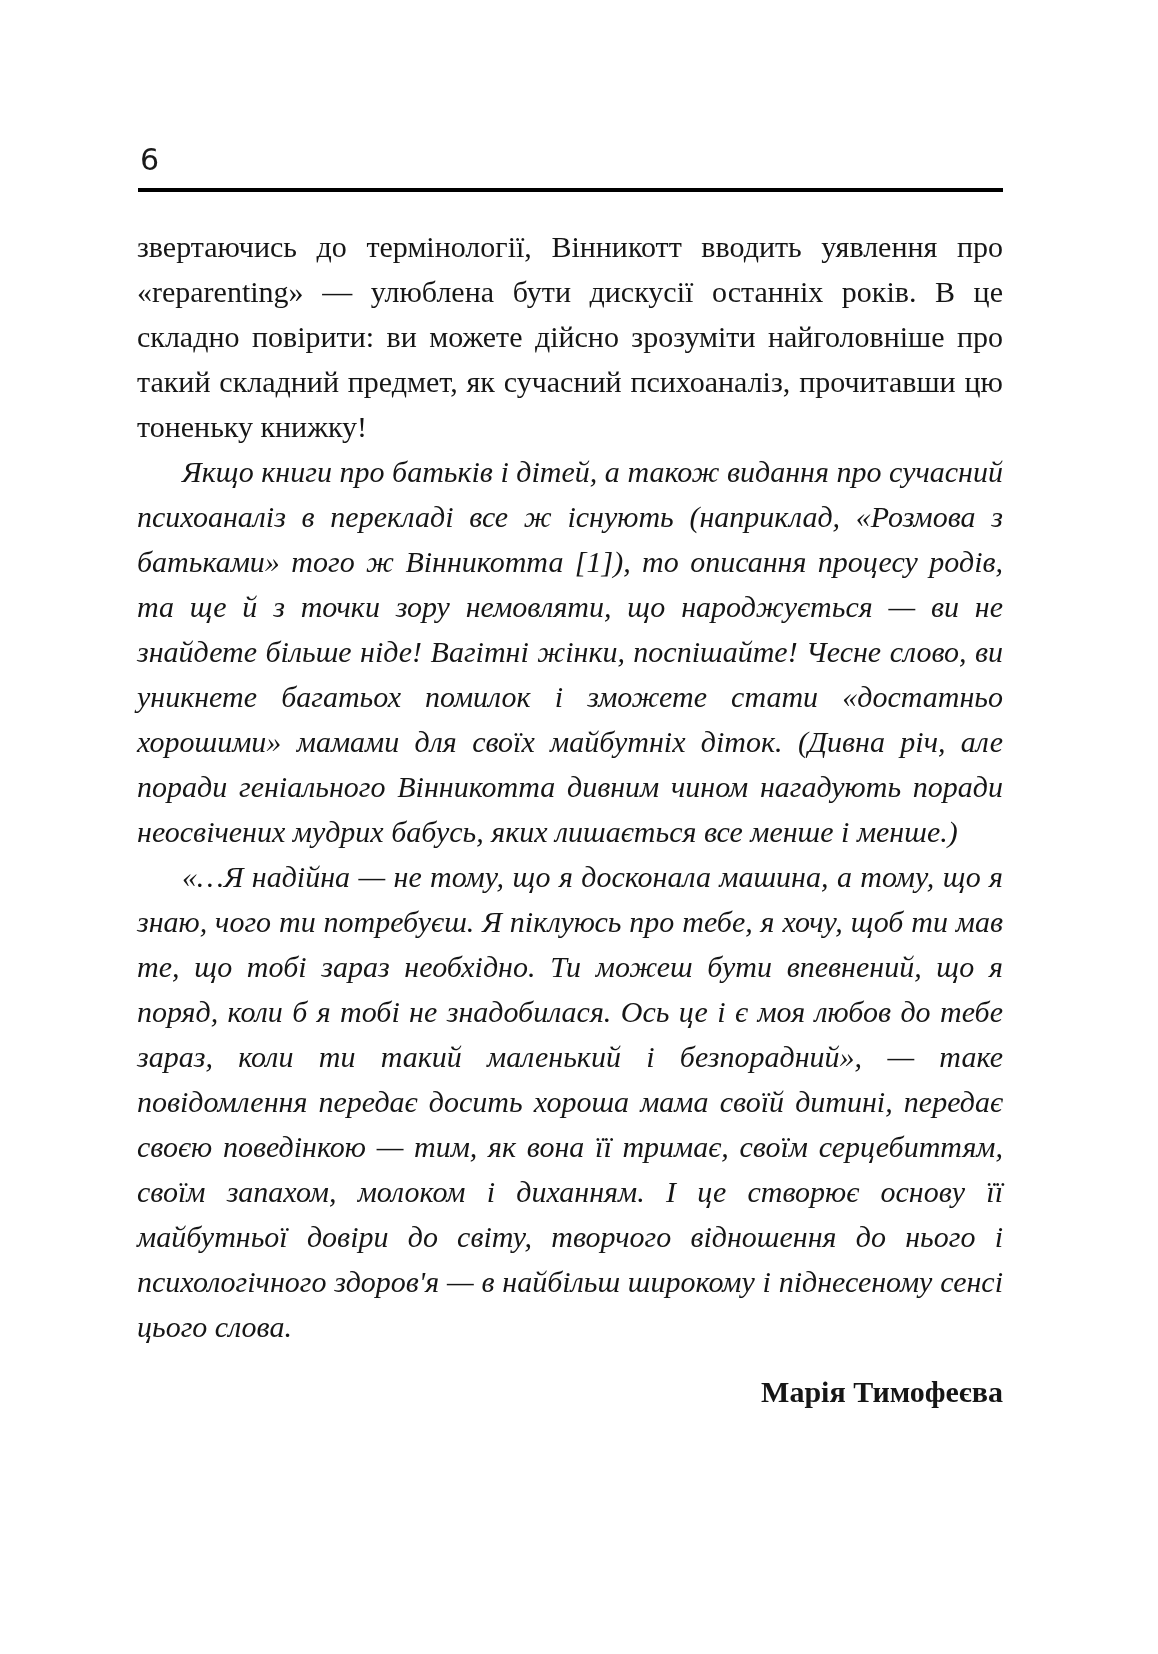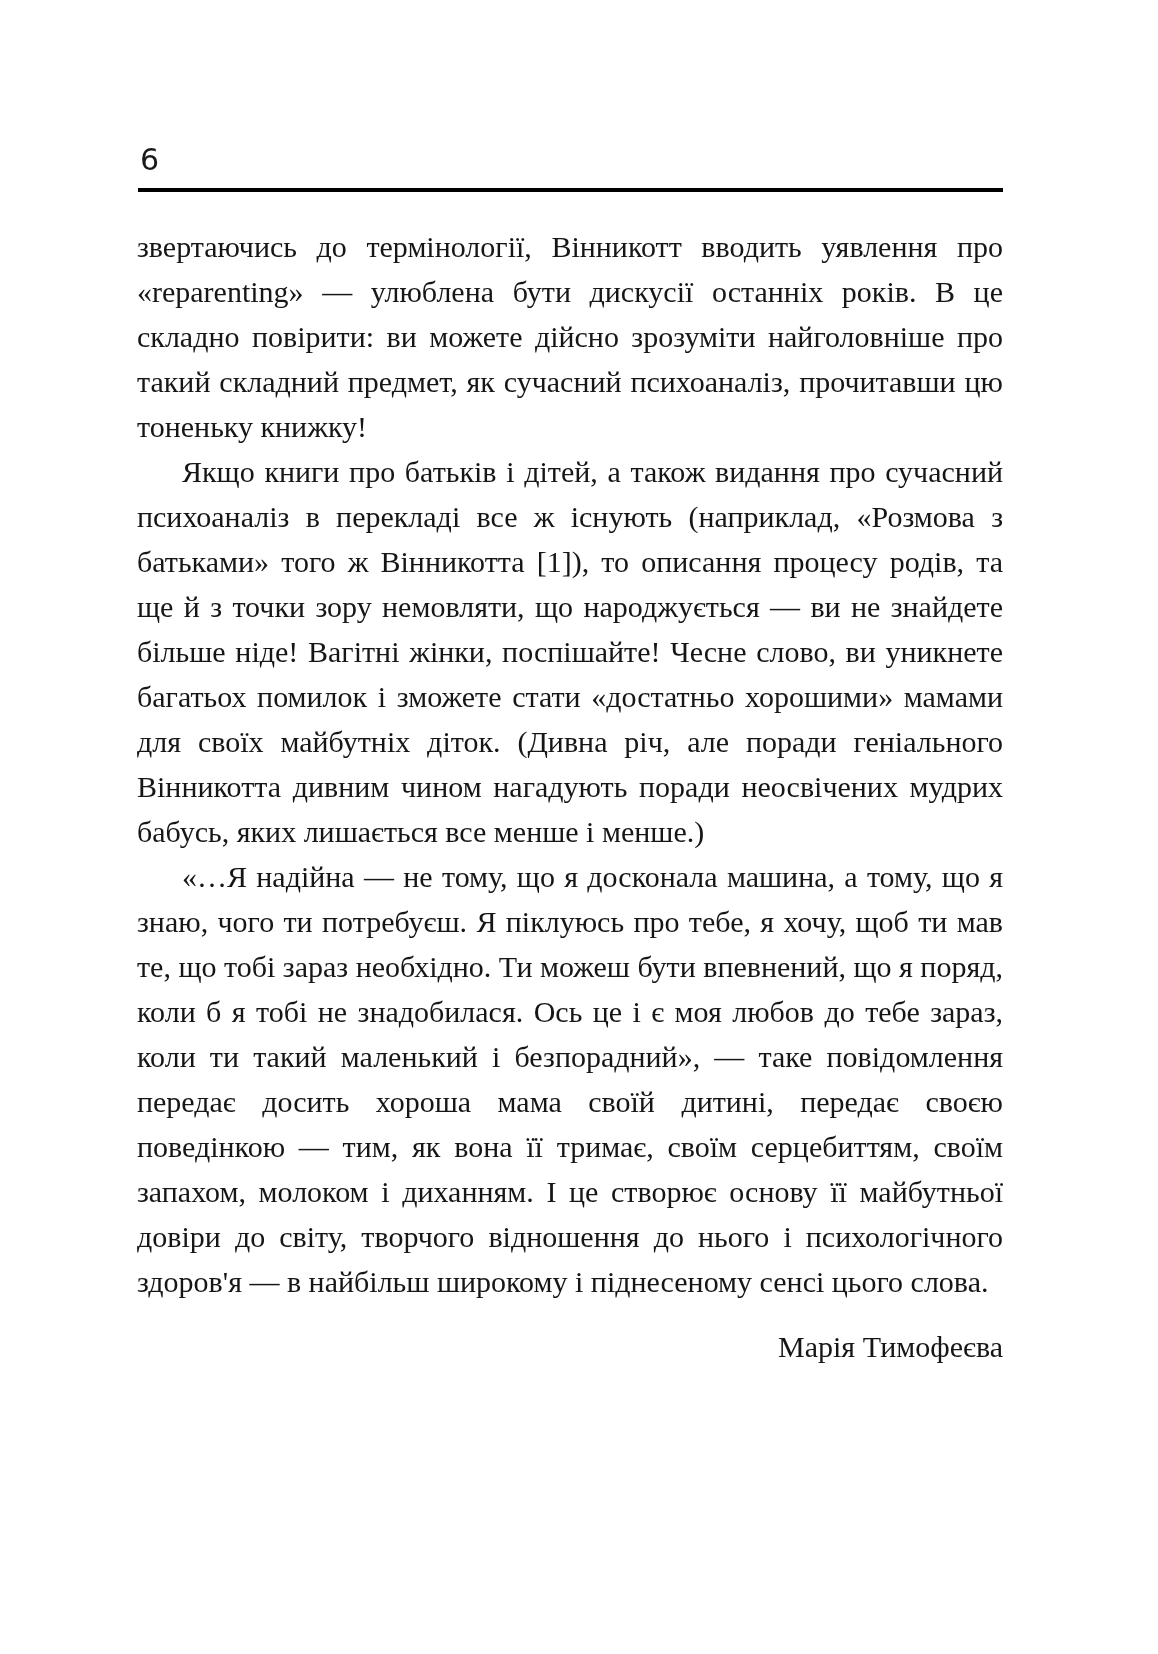--- a/index.html
+++ b/index.html
@@ -44,25 +44,27 @@
     line-height: 45px;
     color: #161616;
     text-align: justify;
   }
   .para {
     margin: 0;
     padding: 0;
   }
   .para.indent {
     text-indent: 45px;
+    font-style: italic;
   }
   .signature {
     margin: 20px 0 0 0;
     padding: 0;
     text-align: right;
+    font-weight: bold;
   }
 </style>
 </head>
 <body>
 
 <div class="page">
 
   <div class="page-number">6</div>
 
   <hr class="header-rule">

